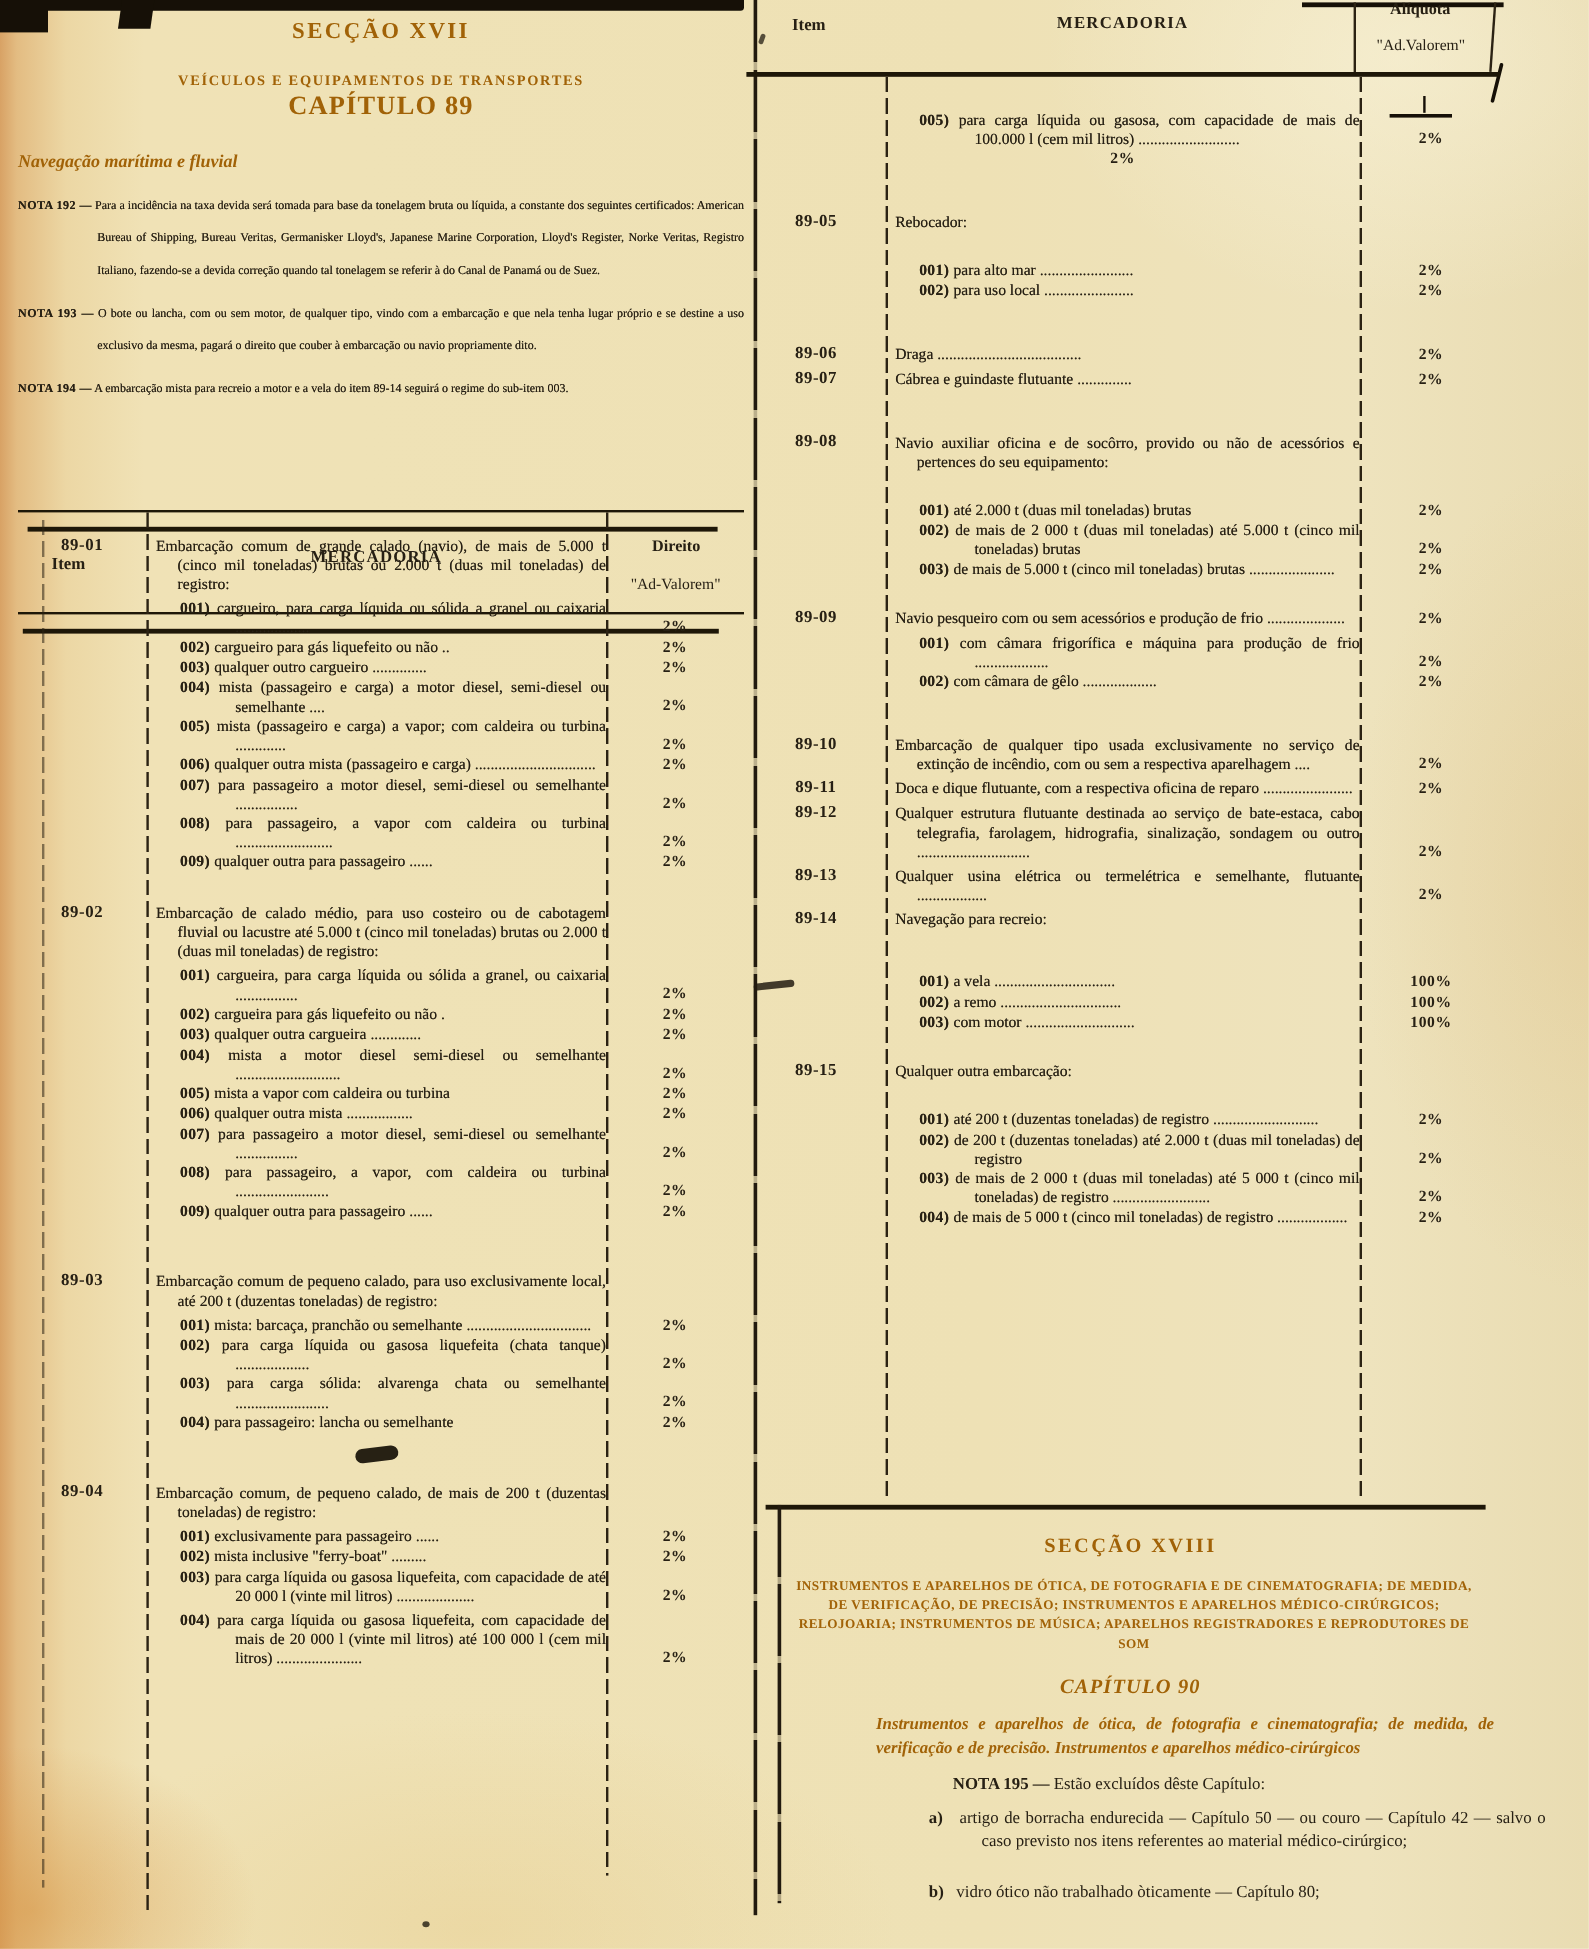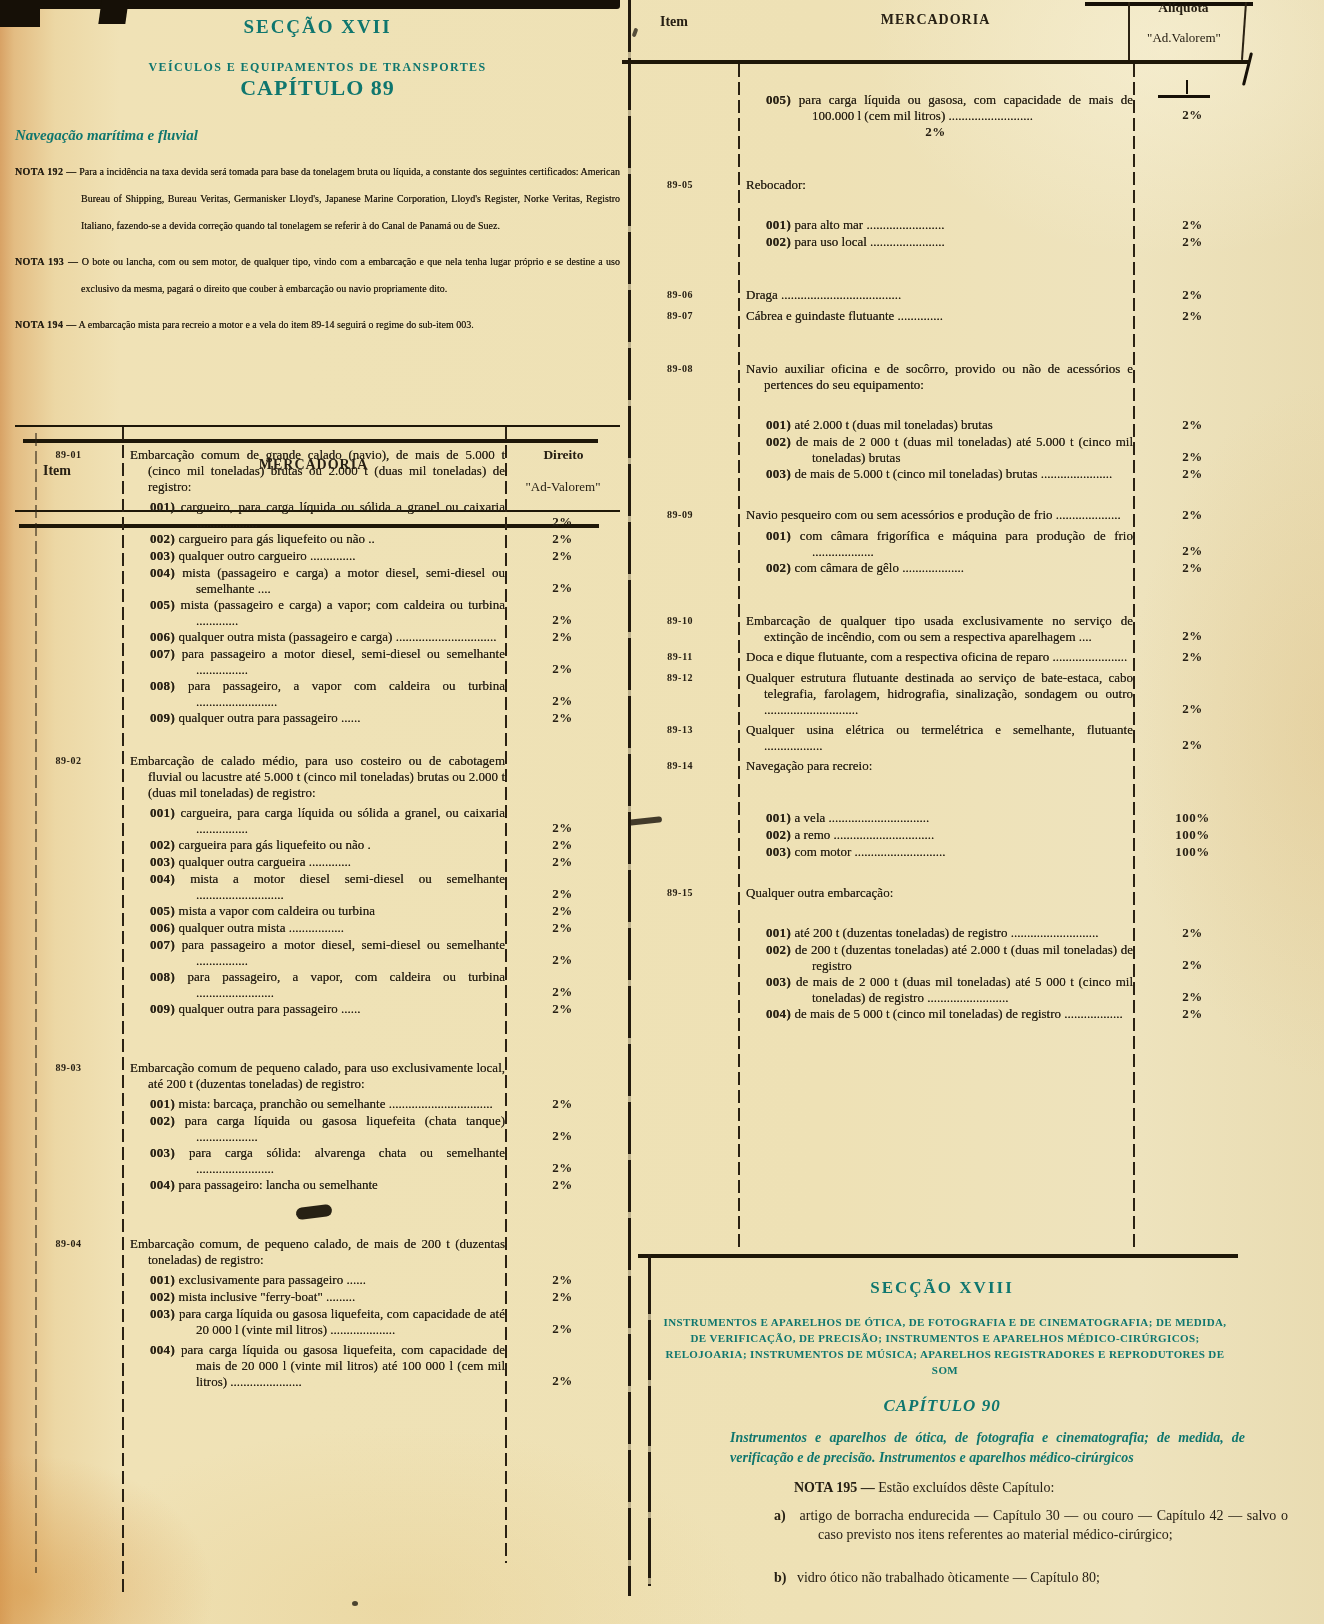--- a/index.html
+++ b/index.html
@@ -7,21 +7,21 @@
     width:1324px;height:1624px;position:relative;overflow:hidden;
     font-family:"Liberation Serif","DejaVu Serif",serif;
     color:#272014;
     background:
       radial-gradient(420px 300px at 88% 3%, rgba(250,244,218,.55), rgba(250,244,218,0) 70%),
       radial-gradient(300px 500px at 101% 45%, rgba(222,190,130,.35), rgba(222,190,130,0) 70%),
       radial-gradient(260px 190px at 2% 98%, rgba(214,148,66,.55), rgba(214,148,66,0) 72%),
       radial-gradient(500px 260px at 30% 99%, rgba(231,205,142,.45), rgba(231,205,142,0) 70%),
       linear-gradient(90deg,#d8a265 0px,#e3bc82 14px,#ecd7a4 55px,#f0e2b6 120px,#efe2b6 300px,#eee1b5 62%,#eee3bd 86%,#e9dcb2 100%);
   }
-  .ink{color:#0f766e;}
+  .ink{color:#a16207;}
   
   .a{position:absolute;background:#161007;}
   .art-topbar{left:0;top:0;width:620px;height:9px;border-radius:0 0 3px 2px;}
   .art-blob1{left:0;top:0;width:40px;height:27px;}
   .art-blob2{left:100px;top:0;width:27px;height:24px;transform:skewX(-8deg);}
   .art-boxtop{left:1085px;top:2px;width:168px;height:4px;}
   .art-squig{left:1246px;top:52px;width:3px;height:34px;transform:rotate(14deg);border-radius:2px;}
   .art-dash1{left:1158px;top:95px;width:52px;height:3px;}
   .art-tick1{left:1186px;top:80px;width:2px;height:14px;}
   .art-smudge{left:628px;top:818px;width:34px;height:6px;border-radius:3px;transform:rotate(-6deg);opacity:.8;}
@@ -46,21 +46,21 @@
     padding-left:66px;text-indent:-66px;text-shadow:0 0 .5px rgba(36,29,18,.8);}
   .nlabel{font-weight:bold;letter-spacing:.4px;}
   
   .tbl{position:absolute;font-size:13px;line-height:16px;}
   .tbl-left{left:15px;top:425px;width:605px;height:1190px;}
   .tbl-right{left:622px;top:0;width:630px;height:1250px;}
   .rows{position:relative;}
   .row{display:grid;}
   .tbl-left .row{grid-template-columns:107px 383px 115px;}
   .tbl-right .row{grid-template-columns:116px 395px 119px;}
-  .c-item{font-weight:bold;text-align:center;font-size:10px;letter-spacing:.5px;}
+  .c-item{font-weight:bold;text-align:center;font-size:14px;letter-spacing:.5px;}
   .c-merc{text-align:justify;text-shadow:0 0 .5px rgba(36,29,18,.75);}
   .rm .c-merc{padding-left:8px;}
   .rm.hang .c-merc{padding-left:26px;text-indent:-18px;}
   .rs .c-merc{padding-left:74px;text-indent:-46px;}
   .subnum{font-weight:bold;letter-spacing:.3px;}
   .c-rate{align-self:end;text-align:center;font-weight:bold;font-size:13px;letter-spacing:.5px;padding-bottom:1px;}
   .g1{margin-top:4px;}.g2{margin-top:24px;}.g3{margin-top:36px;}
   .tbl-left .g2{margin-top:26px;}.tbl-left .g3{margin-top:42px;}
   
   .th-label{position:absolute;font-weight:bold;}
@@ -427,15 +427,15 @@
 </div>
 
 <div class="sec18">
   <div class="sec18-rule"></div>
   <div class="sec18-vline"></div>
   <div class="sec18-title ink">SECÇÃO XVIII</div>
   <div class="sec18-par ink">INSTRUMENTOS E APARELHOS DE ÓTICA, DE FOTOGRAFIA E DE CINEMATOGRAFIA; DE MEDIDA, DE VERIFICAÇÃO, DE PRECISÃO; INSTRUMENTOS E APARELHOS MÉDICO-CIRÚRGICOS; RELOJOARIA; INSTRUMENTOS DE MÚSICA; APARELHOS REGISTRADORES E REPRODUTORES DE SOM</div>
   <div class="cap90 ink">CAPÍTULO 90</div>
   <div class="cap90-sub ink">Instrumentos e aparelhos de ótica, de fotografia e cinematografia; de medida, de verificação e de precisão. Instrumentos e aparelhos médico-cirúrgicos</div>
   <div class="nota195"><span class="nl">NOTA 195 —</span> <span>Estão excluídos dêste Capítulo:</span></div>
-  <div class="nitem-a"><span class="nl">a)</span>&nbsp;&nbsp; <span>artigo de borracha endurecida — Capítulo 30 — ou couro — Capítulo 42 — salvo o caso previsto nos itens referentes ao material médico-cirúrgico;</span></div>
+  <div class="nitem-a"><span class="nl">a)</span>&nbsp;&nbsp; <span>artigo de borracha endurecida — Capítulo 50 — ou couro — Capítulo 42 — salvo o caso previsto nos itens referentes ao material médico-cirúrgico;</span></div>
   <div class="nitem-b"><span class="nl">b)</span>&nbsp;&nbsp; <span>vidro ótico não trabalhado òticamente — Capítulo 80;</span></div>
 </div>
 
 </body></html>

